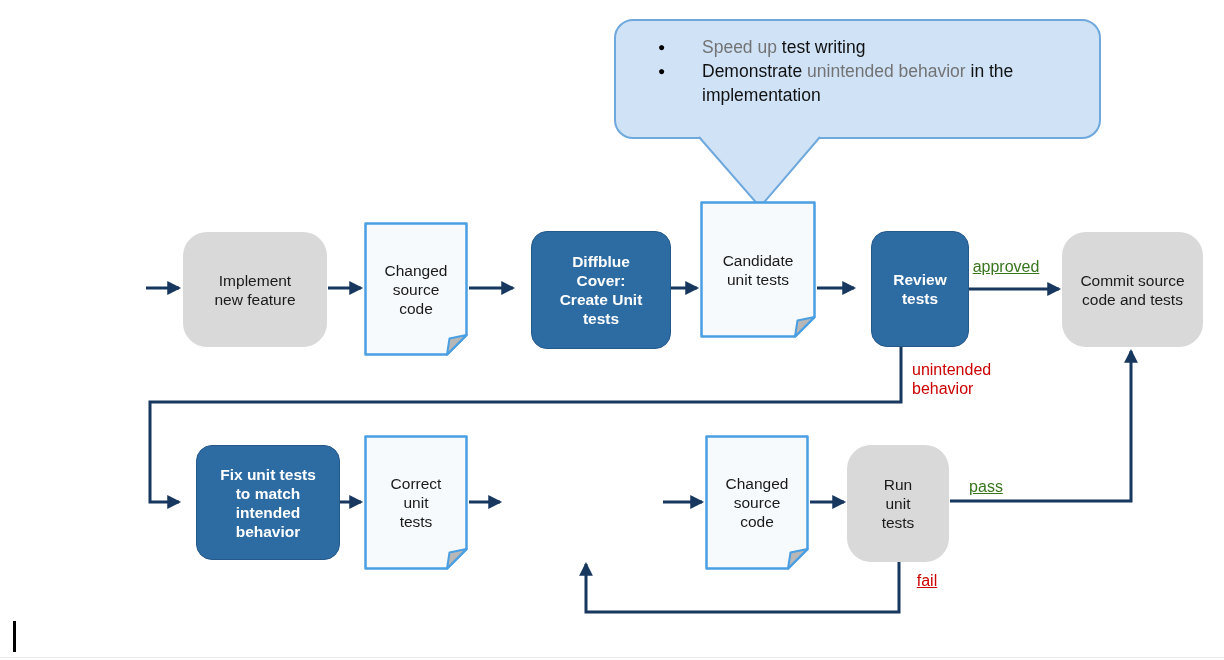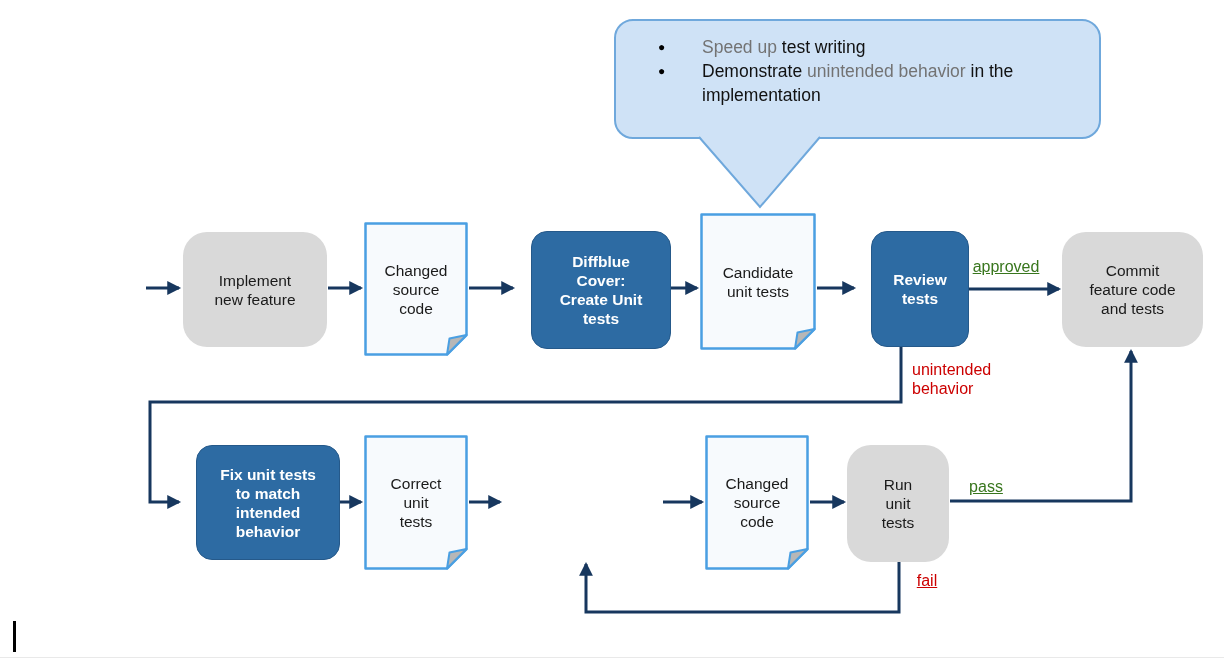--- a/index.html
+++ b/index.html
@@ -96,34 +96,34 @@
       <path d="M1.5,1.5 H102.5 V113 L83,132.5 H1.5 Z" fill="#f7fafd" stroke="#4a9fe2" stroke-width="2.5" stroke-linejoin="round"></path>
       <path d="M83,132.5 L102.5,113 L85.5,116.5 Z" fill="#b7b7b7" stroke="#4a9fe2" stroke-width="2" stroke-linejoin="round"></path>
     </svg>
     <div class="label" style="width:72px">Changed source code</div>
   </div>
 
   <div class="node action" style="left:517px;top:231px;width:138px;height:116px">
     <div class="label" style="width:84px">Diffblue Cover: Create Unit tests</div>
   </div>
 
-  <div class="node" style="left:700px;top:213px;width:116px;height:137px">
+  <div class="node" style="left:700px;top:201px;width:116px;height:137px">
     <svg class="doc-shape" viewBox="0 0 116 137">
       <path d="M1.5,1.5 H114.5 V116 L95,135.5 H1.5 Z" fill="#f7fafd" stroke="#4a9fe2" stroke-width="2.5" stroke-linejoin="round"></path>
       <path d="M95,135.5 L114.5,116 L97.5,119.5 Z" fill="#b7b7b7" stroke="#4a9fe2" stroke-width="2" stroke-linejoin="round"></path>
     </svg>
     <div class="label" style="width:80px">Candidate unit tests</div>
   </div>
 
   <div class="node action" style="left:857px;top:231px;width:96px;height:114px">
     <div class="label" style="width:58px">Review tests</div>
   </div>
 
   <div class="node process" style="left:1062px;top:232px;width:141px;height:115px">
-    <div class="label" style="width:105px">Commit feature code and tests</div>
+    <div class="label" style="width:105px">Commit source code and tests</div>
   </div>
 
   <div class="node" style="left:364px;top:435px;width:104px;height:135px">
     <svg class="doc-shape" viewBox="0 0 104 135">
       <path d="M1.5,1.5 H102.5 V114 L83,133.5 H1.5 Z" fill="#f7fafd" stroke="#4a9fe2" stroke-width="2.5" stroke-linejoin="round"></path>
       <path d="M83,133.5 L102.5,114 L85.5,117.5 Z" fill="#b7b7b7" stroke="#4a9fe2" stroke-width="2" stroke-linejoin="round"></path>
     </svg>
     <div class="label" style="width:60px">Correct unit tests</div>
   </div>
 

